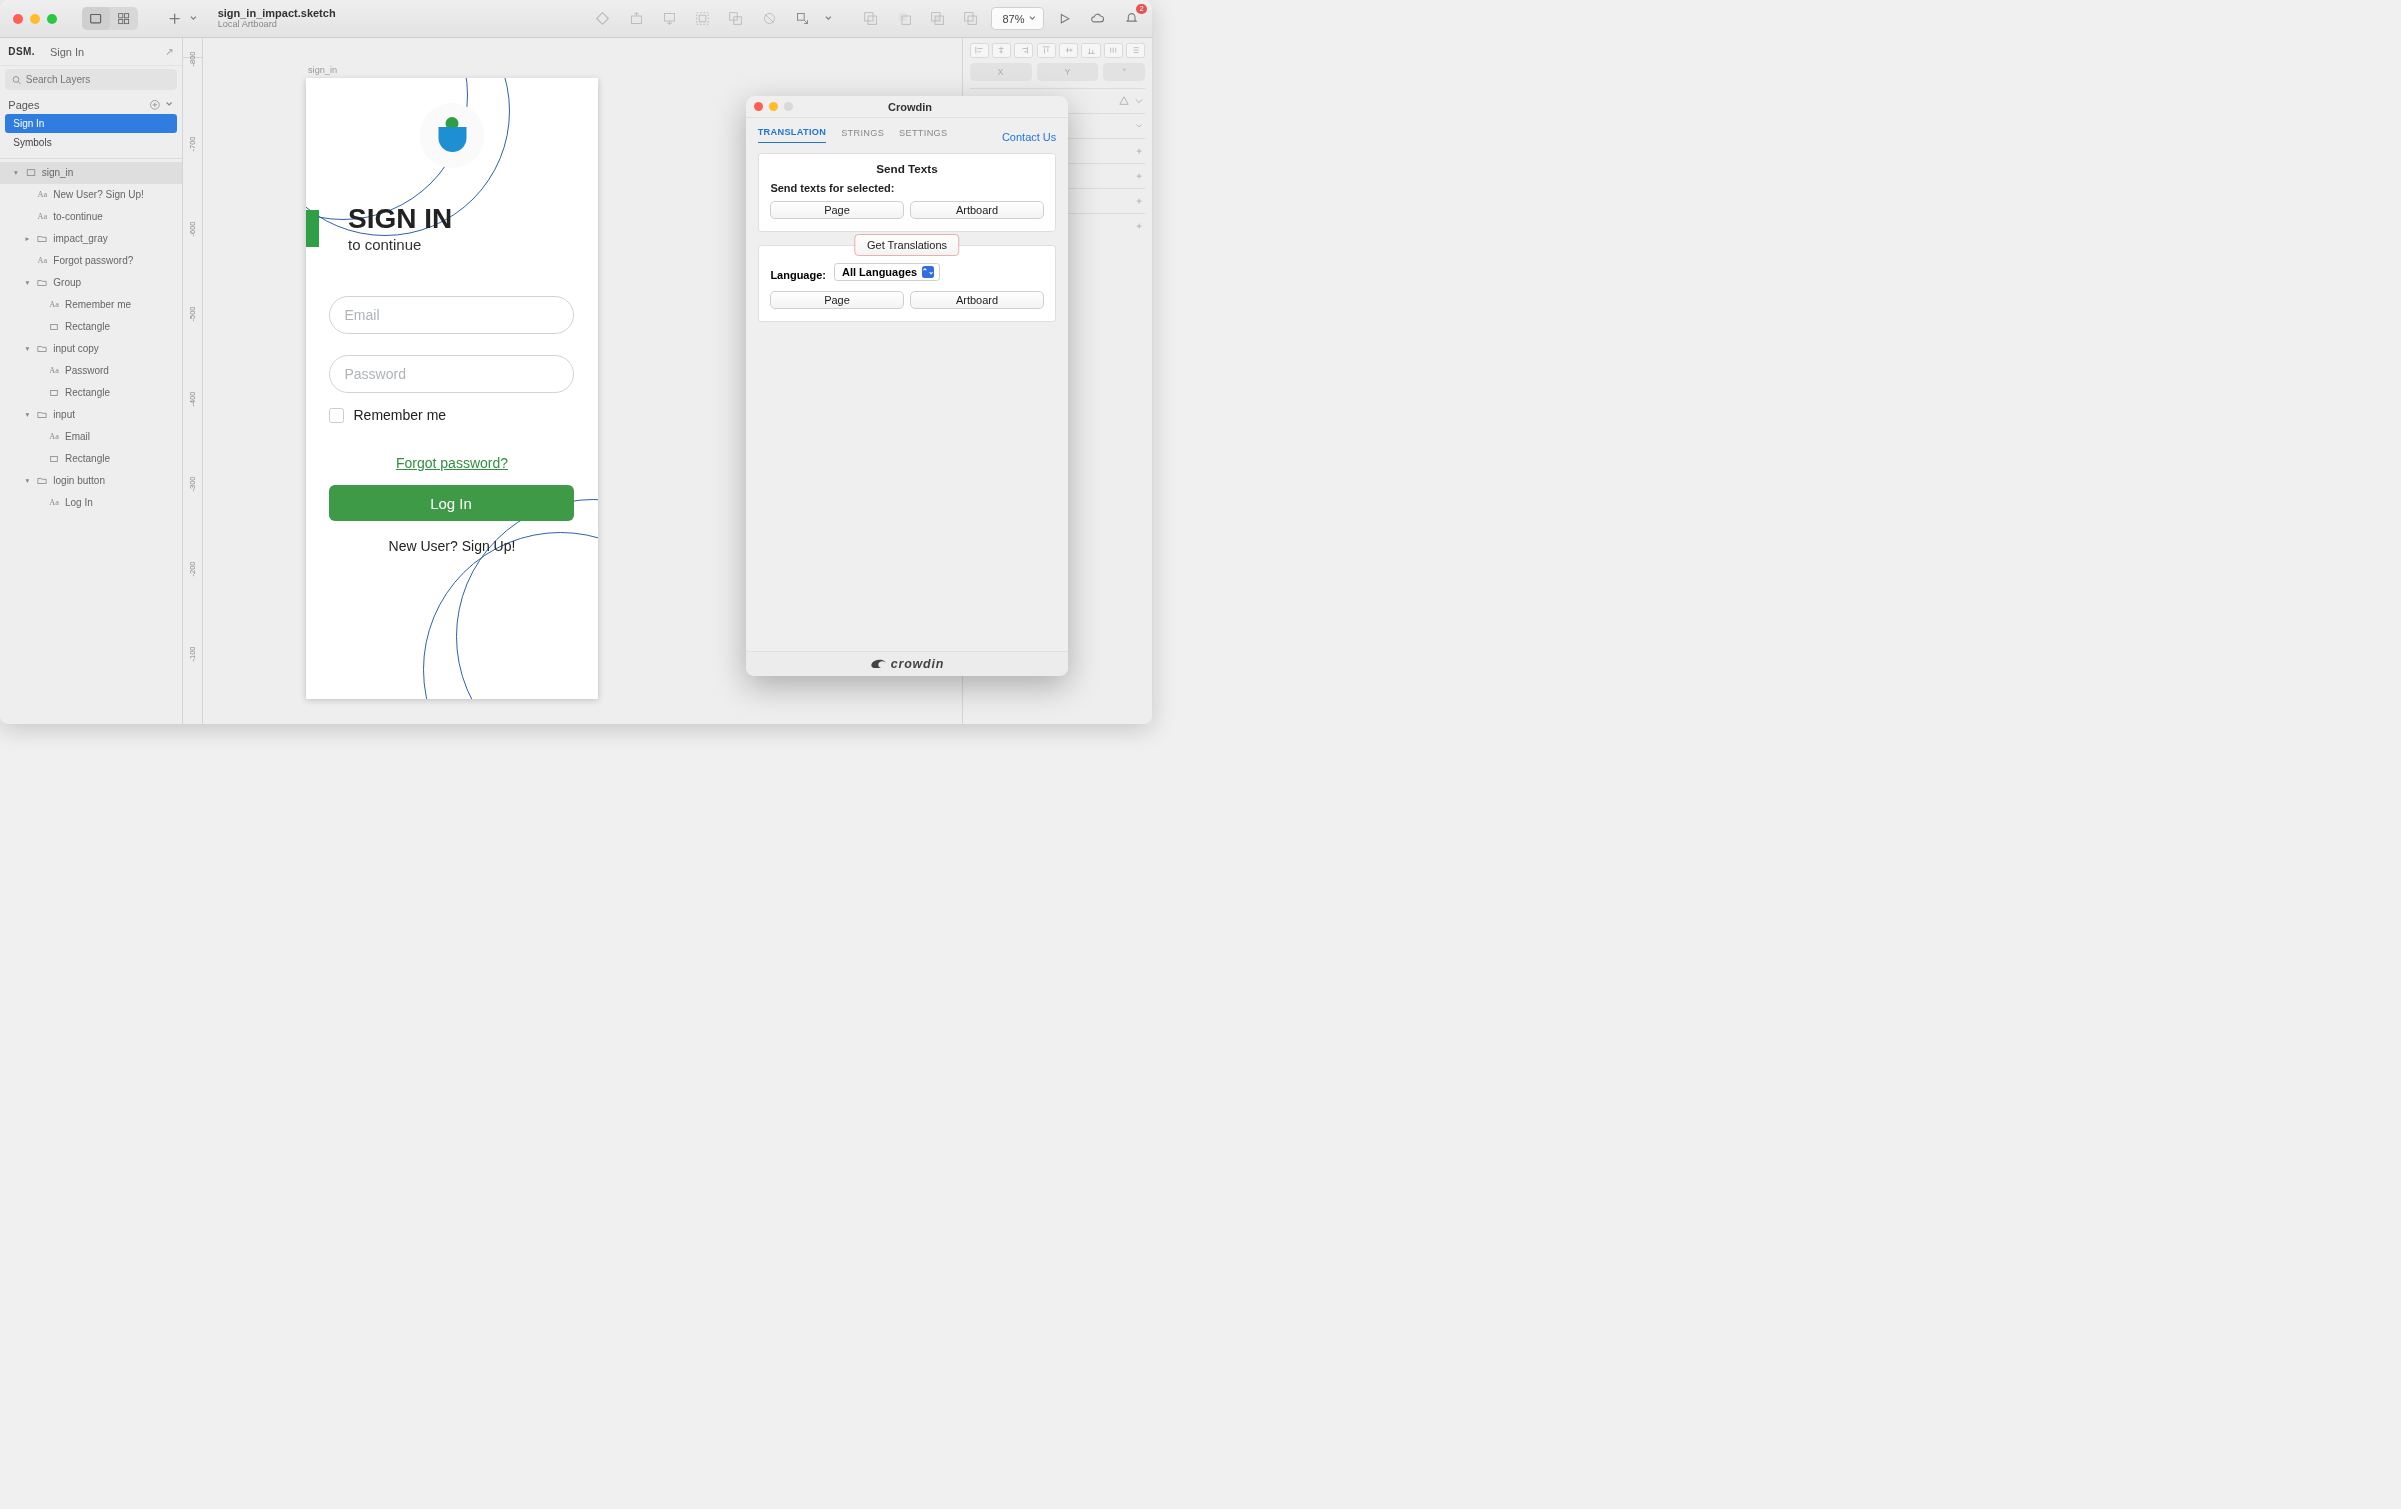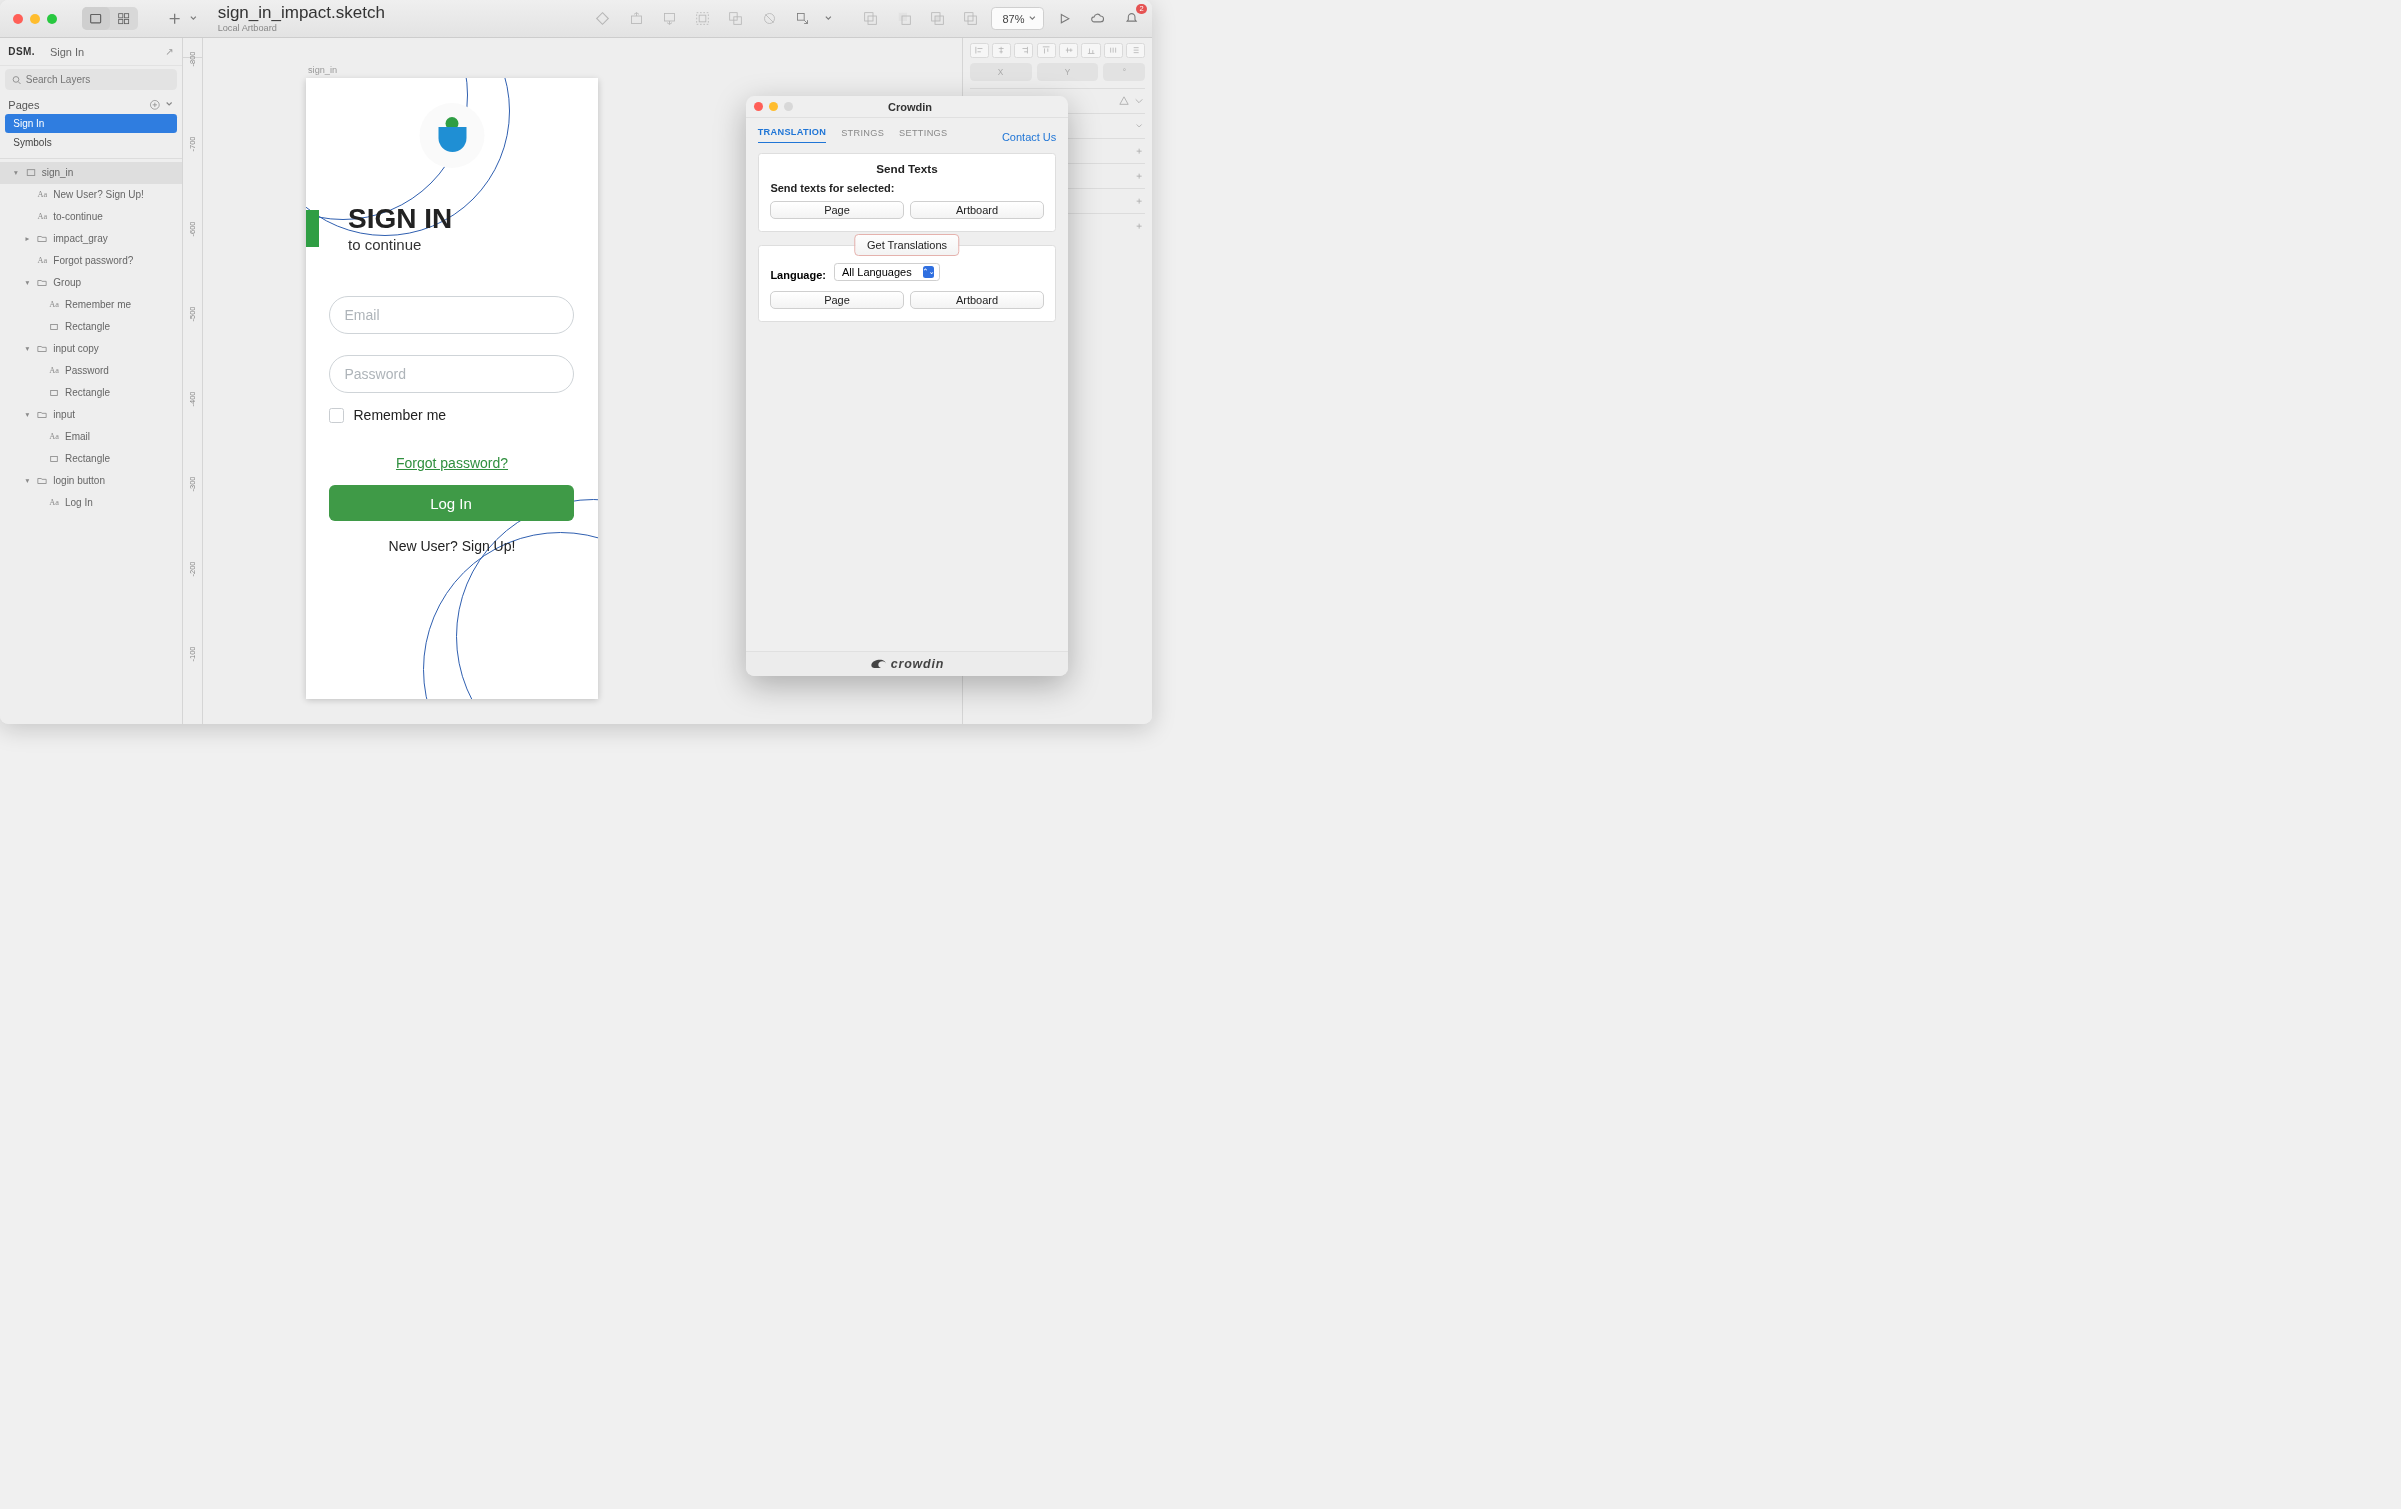--- a/index.html
+++ b/index.html
@@ -32,21 +32,21 @@
 
 .tb-btn {
   width: 25px; height: 23px; display: flex; align-items: center; justify-content: center;
   color: #7a7a7a; border-radius: 3.3px;
 }
 .tb-btn.dim { opacity: .45; }
 
 .plus-group { display: flex; align-items: center; margin-left: 16.7px; gap: 0; }
 
 .doc-title { margin-left: 10px; display: flex; flex-direction: column; line-height: 1.1; }
-.doc-title .name { font-size: 17px; font-weight: 400; color: #333; }
+.doc-title .name { font-size: 11px; font-weight: 700; color: #333; }
 .doc-title .sub { font-size: 9.2px; color: #888; }
 
 .tb-spacer { flex: 1; }
 
 .zoom-box {
   display: flex; align-items: center; gap: 5px;
   border: 0.8px solid #cfcfcf; border-radius: 4.2px;
   height: 22.5px; padding: 0 6.7px 0 10px;
   background: #fbfbfb; color: #444; font-size: 11px;
 }
@@ -256,21 +256,21 @@
   height:22px; padding:0 11.7px;
   border:1.7px solid #e5b2ad; border-radius:4.2px;
   background:linear-gradient(#fefefe,#f3f3f3);
   font-size:11px; color:#222;
   display:flex; align-items:center; justify-content:center;
 }
 .crowdin .langrow{ display:flex; align-items:flex-end; gap:8.3px; margin:5px 0 10px;}
 .crowdin .langrow .lbl{ font-size:11px; font-weight:600;}
 .crowdin .select{
   height:18.3px; border:0.8px solid #cfcfcf; border-radius:3.3px;
-  background:#fff; font-size:11px; display:flex; align-items:center; padding:0 5px 0 6.7px; gap:11px;
+  background:#fff; font-size:11px; display:flex; align-items:center; padding:0 5px 0 6.7px; gap:5px;font-weight:bold;
 }
 .crowdin .select .chev{
   width:11.7px;height:11.7px;border-radius:2.5px;background:#2f6fe0;
   display:flex;align-items:center;justify-content:center;color:#fff;font-size:7.5px;line-height:1;
 }
 .crowdin .footer{
   position:absolute; bottom:0; left:0; right:0; height:25px;
   background:#ececec; border-top:0.8px solid #e0e0e0;
   display:flex; align-items:center; justify-content:center;
 }

